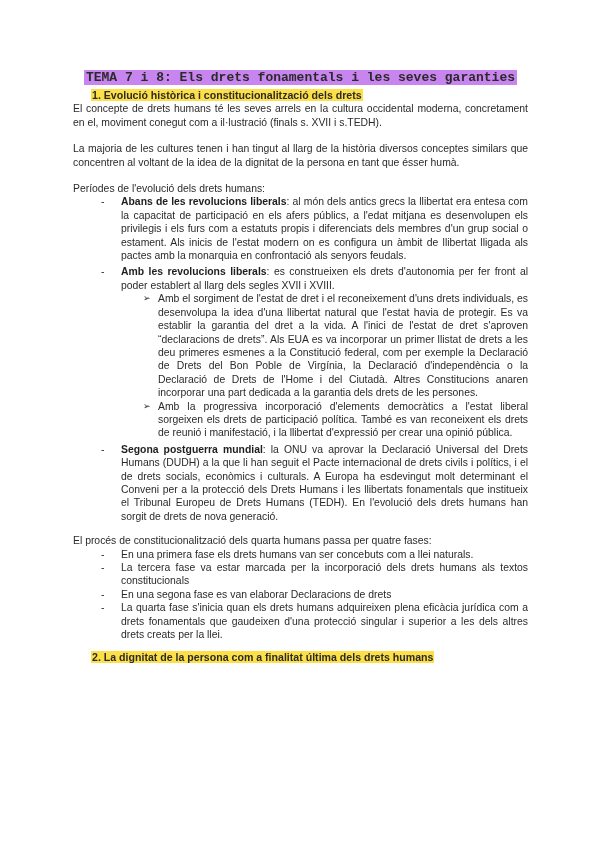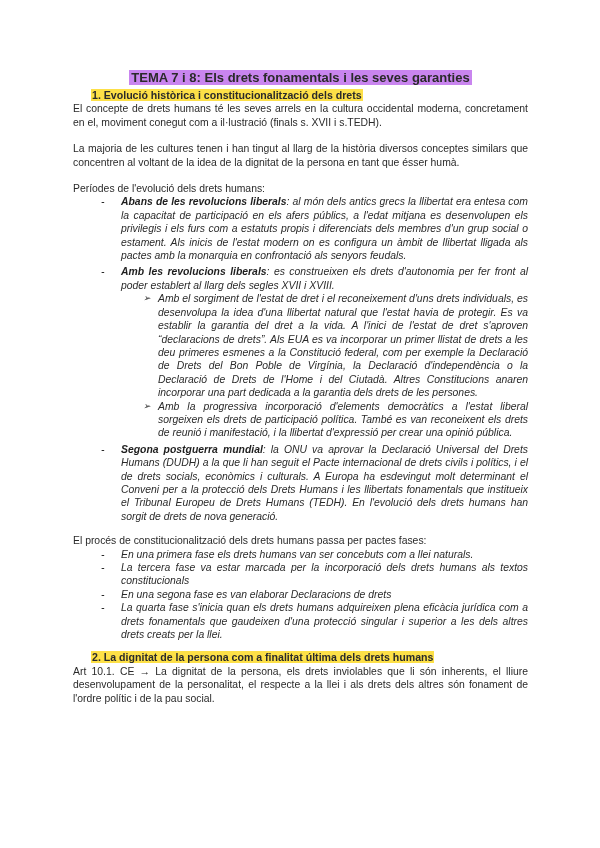--- a/index.html
+++ b/index.html
@@ -3,28 +3,28 @@
 <meta charset="utf-8">
 <style>
   html, body { margin: 0; padding: 0; background: #ffffff; }
   body { width: 600px; height: 848px; overflow: hidden; position: relative; }
   .page {
     position: absolute; left: 73px; top: 70px; width: 455px;
     font-family: "Liberation Sans", sans-serif;
     font-size: 10.4px; line-height: 13.4px; color: #2a2a2a;
   }
   .title {
-    text-align: center; font-size: 13px; line-height: 16px; font-weight: bold; margin: 0 0 3px 0;
+    text-align: center; font-size: 13px; line-height: 16px; font-weight: bold; margin: 0 0 3px 0; font-family: Liberation Mono, monospace;
   }
   .title span { background: #c985ef; padding: 0 2px; }
   .h2 { font-weight: bold; font-size: 10.6px; margin: 0 0 0 18px; }
   .h2 span { background: #fde047; padding: 0 1px; }
   p { margin: 0; text-align: justify; }
   .gap { height: 13px; }
-  ul.dash { list-style: none; margin: 0; padding: 0 0 0 24px; font-style: italic; }
+  ul.dash { list-style: none; margin: 0; padding: 0 0 0 24px; }
   ul.dash > li { position: relative; padding-left: 24px; text-align: justify; margin-bottom: 3px; }
   ul.dash > li::before { content: "-"; position: absolute; left: 4px; top: 0; }
   ul.dash.tight > li { margin-bottom: 0; }
   ul.arrow { list-style: none; margin: 0; padding: 0 0 0 22px; }
   ul.arrow > li { position: relative; padding-left: 15px; text-align: justify; }
   ul.arrow > li::before { content: "\27A2"; position: absolute; left: 0; top: 0; font-size: 9px; }
   b { font-weight: bold; color: #1e1e1e; }
 </style>
 </head>
 <body>
@@ -44,24 +44,23 @@
     <li><b>Amb les revolucions liberals</b><span>: es construeixen els drets d'autonomia per fer front al poder establert al llarg dels segles XVII i XVIII.</span>
       <ul class="arrow">
         <li>Amb el sorgiment de l'estat de dret i el reconeixement d'uns drets individuals, es desenvolupa la idea d'una llibertat natural que l'estat havia de protegir. Es va establir la garantia del dret a la vida. A l'inici de l'estat de dret s'aproven “declaracions de drets”. Als EUA es va incorporar un primer llistat de drets a les deu primeres esmenes a la Constitució federal, com per exemple la Declaració de Drets del Bon Poble de Virgínia, la Declaració d'independència o la Declaració de Drets de l'Home i del Ciutadà. Altres Constitucions anaren incorporar una part dedicada a la garantia dels drets de les persones.</li>
         <li>Amb la progressiva incorporació d'elements democràtics a l'estat liberal sorgeixen els drets de participació política. També es van reconeixent els drets de reunió i manifestació, i la llibertat d'expressió per crear una opinió pública.</li>
       </ul>
     </li>
     <li><b>Segona postguerra mundial</b><span>: la ONU va aprovar la Declaració Universal del Drets Humans (DUDH) a la que li han seguit el Pacte internacional de drets civils i polítics, i el de drets socials, econòmics i culturals. A Europa ha esdevingut molt determinant el Conveni per a la protecció dels Drets Humans i les llibertats fonamentals que institueix el Tribunal Europeu de Drets Humans (TEDH). En l'evolució dels drets humans han sorgit de drets de nova generació.</span></li>
   </ul>
 
   <div class="gap" style="height:8px"></div>
-  <p>El procés de constitucionalització dels drets humans passa per pactes fases:</p>
+  <p>El procés de constitucionalització dels quarta humans passa per quatre fases:</p>
   <ul class="dash tight">
     <li>En una primera fase els drets humans van ser concebuts com a llei naturals.</li>
     <li>La tercera fase va estar marcada per la incorporació dels drets humans als textos constitucionals</li>
     <li>En una segona fase es van elaborar Declaracions de drets</li>
     <li>La quarta fase s'inicia quan els drets humans adquireixen plena eficàcia jurídica com a drets fonamentals que gaudeixen d'una protecció singular i superior a les dels altres drets creats per la llei.</li>
   </ul>
 
   <div class="gap" style="height:10px"></div>
   <div class="h2"><span>2.  La dignitat de la persona com a finalitat última dels drets humans</span></div>
-  <p>Art 10.1. CE → La dignitat de la persona, els drets inviolables que li són inherents, el lliure desenvolupament de la personalitat, el respecte a la llei i als drets dels altres són fonament de l'ordre polític i de la pau social.</p>
 </div>
 
 </body></html>

